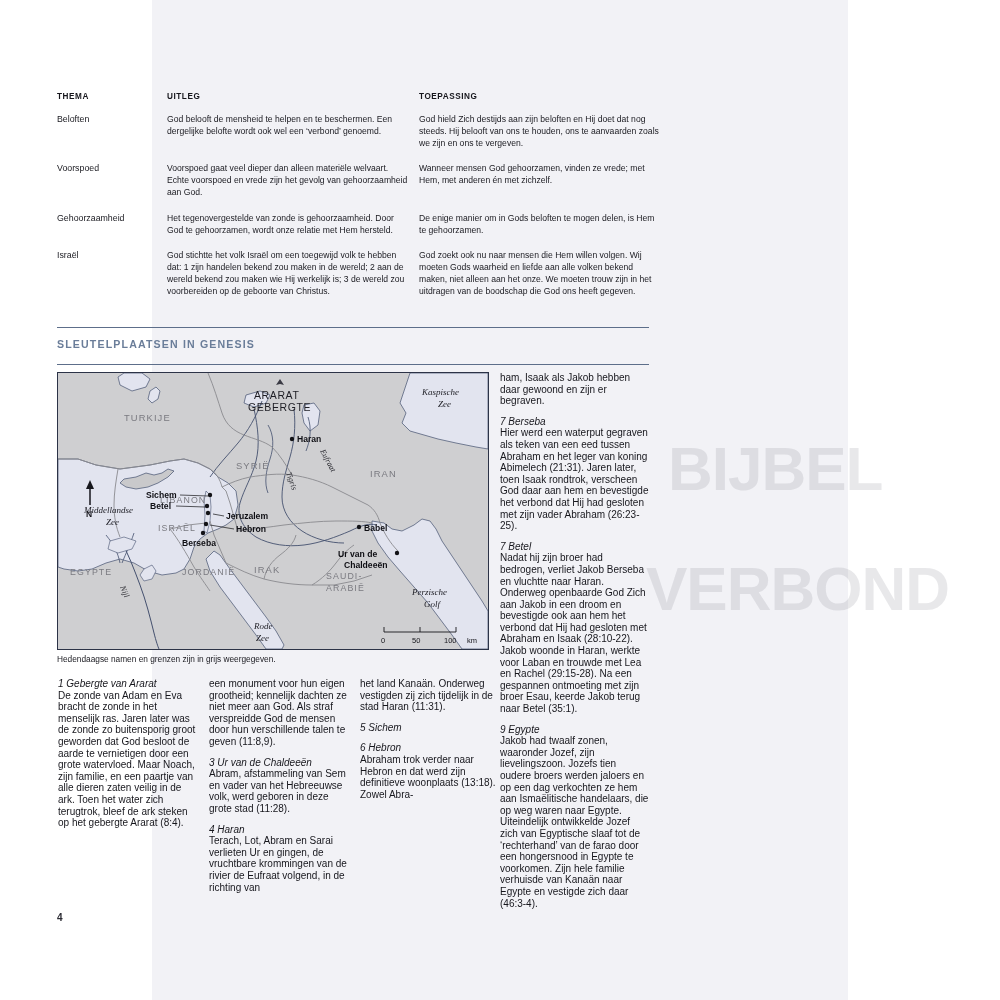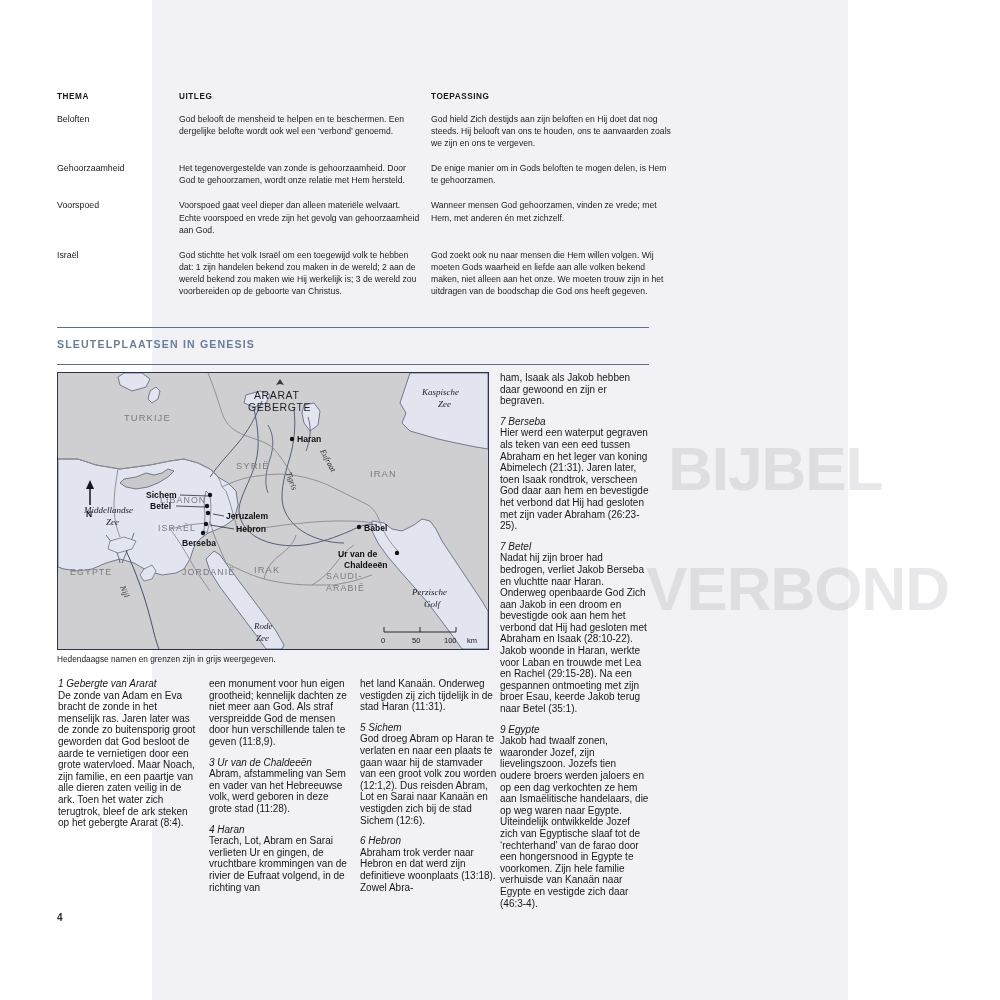--- a/index.html
+++ b/index.html
@@ -34,21 +34,21 @@
     position: absolute;
     left: 57px;
     top: 92px;
     width: 592px;
   }
   .trow {
     display: flex;
     margin-bottom: 13px;
   }
   .trow.head { margin-bottom: 12px; }
-  .c1 { width: 104px; flex: 0 0 104px; padding-right: 18px; }
+  .c1 { width: 104px; flex: 0 0 104px; padding-right: 6px; }
   .c2 { width: 242px; flex: 0 0 242px; padding-right: 10px; }
   .c3 { width: 240px; flex: 0 0 240px; }
   .th {
     font-size: 8.2px;
     font-weight: bold;
     letter-spacing: 0.55px;
     color: #16161c;
   }
   .td {
     font-size: 8.6px;
@@ -182,29 +182,29 @@
       <div class="c3 th">TOEPASSING</div>
     </div>
 
     <div class="trow">
       <div class="c1 td td-theme">Beloften</div>
       <div class="c2 td">God belooft de mensheid te helpen en te beschermen. Een dergelijke belofte wordt ook wel een ‘verbond’ genoemd.</div>
       <div class="c3 td">God hield Zich destijds aan zijn beloften en Hij doet dat nog steeds. Hij belooft van ons te houden, ons te aanvaarden zoals we zijn en ons te vergeven.</div>
     </div>
 
     <div class="trow">
+      <div class="c1 td td-theme">Voorspoed</div>
+      <div class="c2 td">Voorspoed gaat veel dieper dan alleen materiële welvaart. Echte voorspoed en vrede zijn het gevolg van gehoorzaamheid aan God.</div>
+      <div class="c3 td">Wanneer mensen God gehoorzamen, vinden ze vrede; met Hem, met anderen én met zichzelf.</div>
+    </div>
+
+    <div class="trow">
       <div class="c1 td td-theme">Gehoorzaamheid</div>
       <div class="c2 td">Het tegenovergestelde van zonde is gehoorzaamheid. Door God te gehoorzamen, wordt onze relatie met Hem hersteld.</div>
       <div class="c3 td">De enige manier om in Gods beloften te mogen delen, is Hem te gehoorzamen.</div>
-    </div>
-
-    <div class="trow">
-      <div class="c1 td td-theme">Voorspoed</div>
-      <div class="c2 td">Voorspoed gaat veel dieper dan alleen materiële welvaart. Echte voorspoed en vrede zijn het gevolg van gehoorzaamheid aan God.</div>
-      <div class="c3 td">Wanneer mensen God gehoorzamen, vinden ze vrede; met Hem, met anderen én met zichzelf.</div>
     </div>
 
     <div class="trow">
       <div class="c1 td td-theme">Israël</div>
       <div class="c2 td">God stichtte het volk Israël om een toegewijd volk te hebben dat: 1 zijn handelen bekend zou maken in de wereld; 2 aan de wereld bekend zou maken wie Hij werkelijk is; 3 de wereld zou voorbereiden op de geboorte van Christus.</div>
       <div class="c3 td">God zoekt ook nu naar mensen die Hem willen volgen. Wij moeten Gods waarheid en liefde aan alle volken bekend maken, niet alleen aan het onze. We moeten trouw zijn in het uitdragen van de boodschap die God ons heeft gegeven.</div>
     </div>
   </div>
 
   <div class="rule-top"></div>
@@ -398,21 +398,20 @@
         <span>Terach, Lot, Abram en Sarai verlieten Ur en gingen, de vruchtbare krommingen van de rivier de Eufraat volgend, in de richting van</span>
       </p>
     </div>
 
     <div class="bcol">
       <p>
         <span>het land Kanaän. Onderweg vestigden zij zich tijdelijk in de stad Haran (11:31).</span>
       </p>
       <p>
         <span class="entry-title">5 Sichem</span>
-        <span>God droeg Abram op Haran te verlaten en naar een plaats te gaan waar hij de stamvader van een groot volk zou worden (12:1,2). Dus reisden Abram, Lot en Sarai naar Kanaän en vestigden zich bij de stad Sichem (12:6).</span>
       </p>
       <p>
         <span class="entry-title">6 Hebron</span>
         <span>Abraham trok verder naar Hebron en dat werd zijn definitieve woonplaats (13:18). Zowel Abra-</span>
       </p>
     </div>
 
   </div>
 
   <div class="pagenum">4</div>

